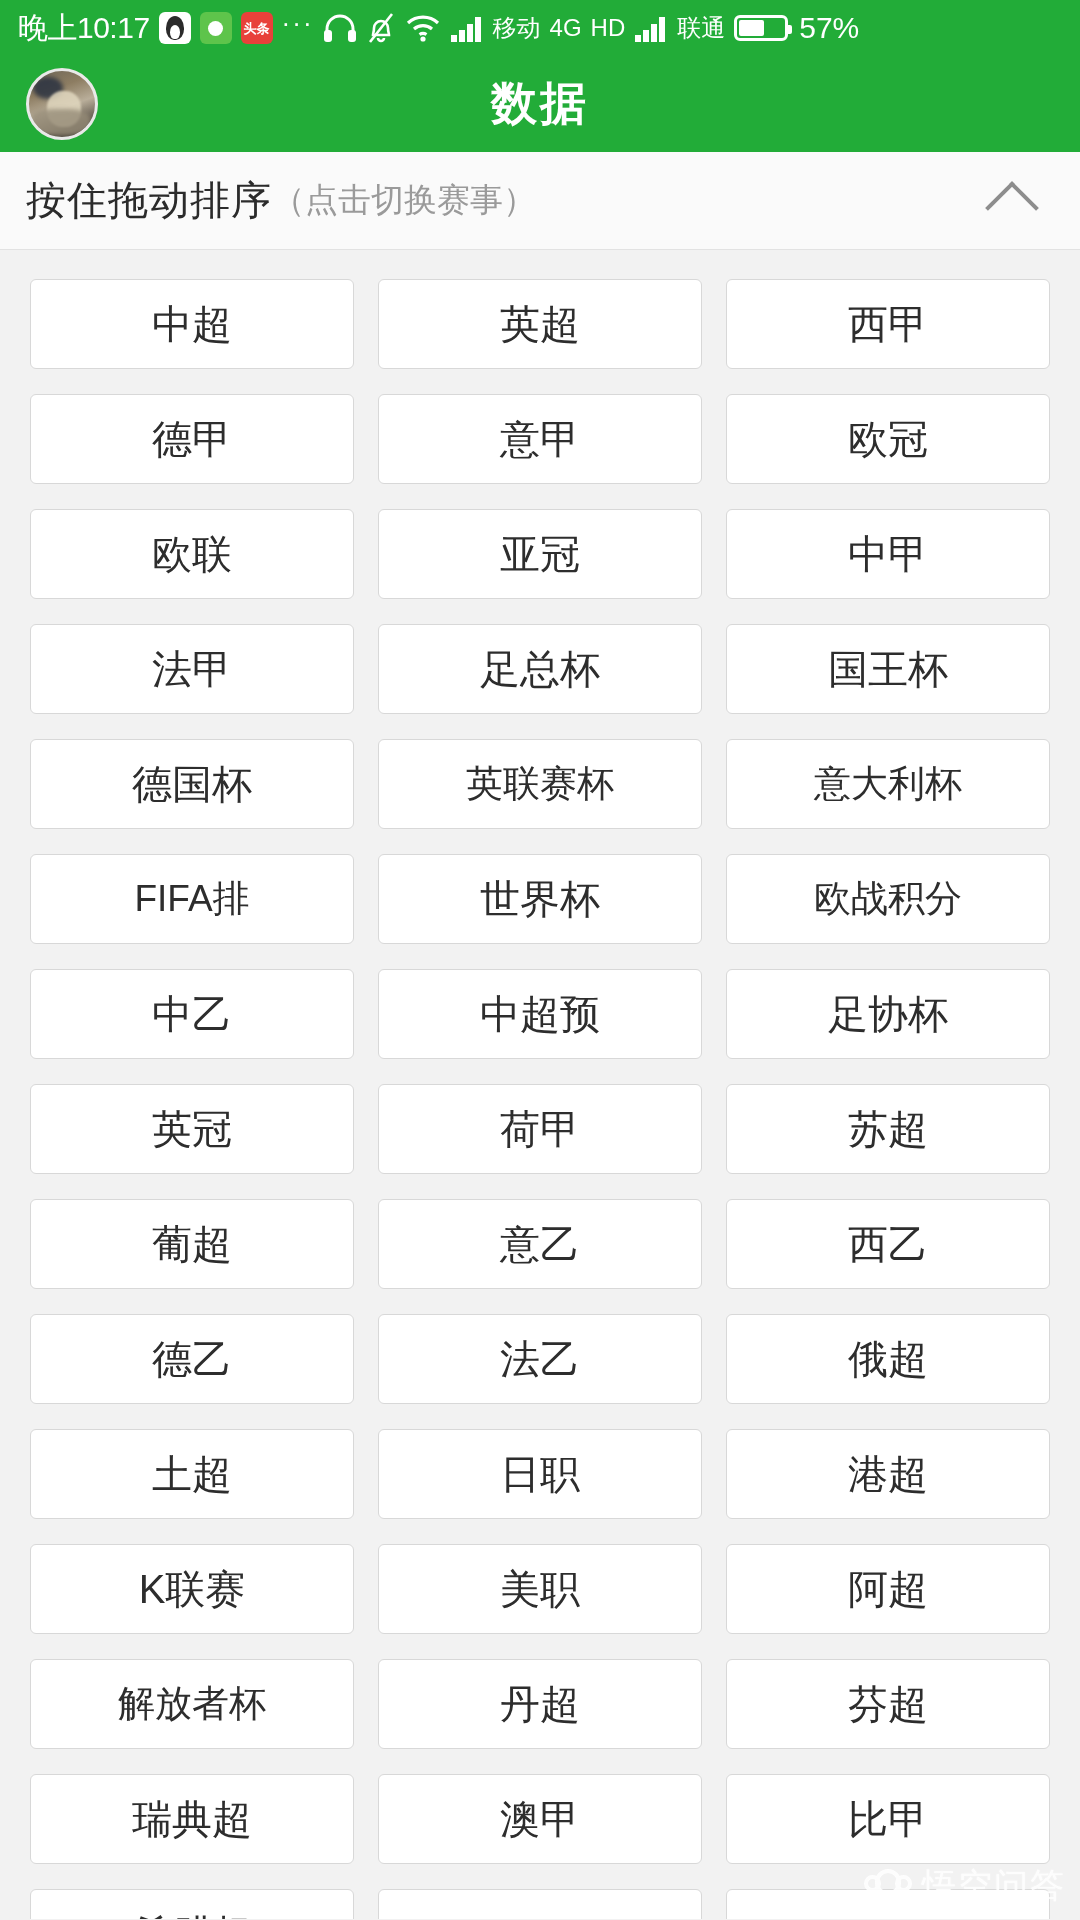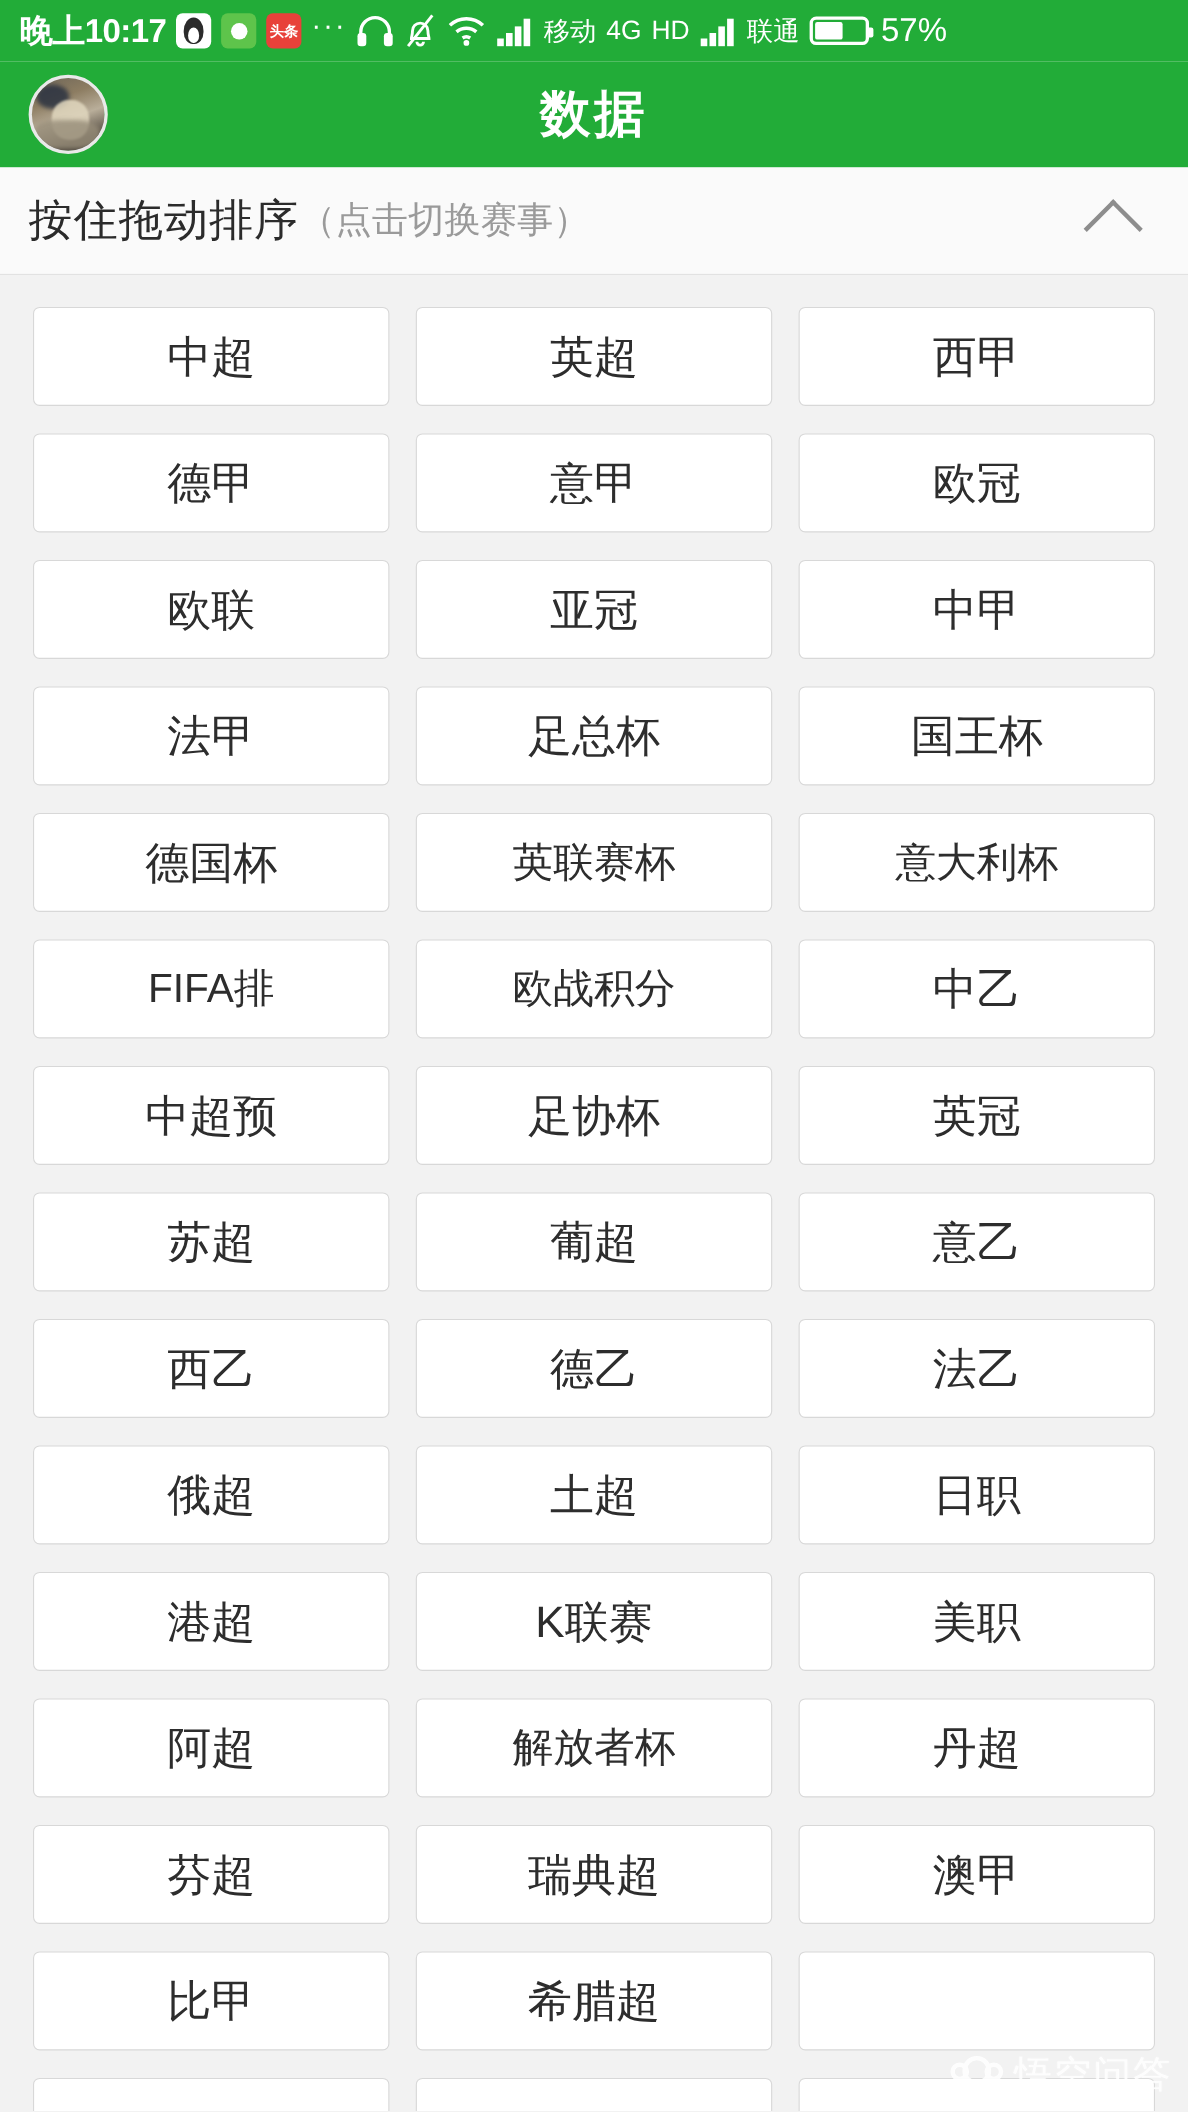--- a/index.html
+++ b/index.html
@@ -16,21 +16,21 @@
     height: 56px;
     background: #22ac38;
     display: flex;
     align-items: center;
     padding: 0 16px 0 18px;
     gap: 9px;
     color: #ffffff;
   }
   .status-time {
     font-size: 30px;
-    font-weight: 700;
+    font-weight: 400;
     letter-spacing: -0.5px;
     white-space: nowrap;
   }
   .app-badge {
     width: 32px; height: 32px;
     border-radius: 6px;
     display: flex; align-items: center; justify-content: center;
     font-size: 15px; line-height: 1;
     overflow: hidden;
     flex: 0 0 auto;
@@ -315,25 +315,27 @@
       <div class="tile">欧联</div>
       <div class="tile">亚冠</div>
       <div class="tile">中甲</div>
       <div class="tile">法甲</div>
       <div class="tile">足总杯</div>
       <div class="tile">国王杯</div>
       <div class="tile">德国杯</div>
       <div class="tile long">英联赛杯</div>
       <div class="tile long">意大利杯</div>
       <div class="tile long">FIFA排</div>
+      <div class="tile">世界杯</div>
       <div class="tile long">欧战积分</div>
       <div class="tile">中乙</div>
       <div class="tile">中超预</div>
       <div class="tile">足协杯</div>
       <div class="tile">英冠</div>
+      <div class="tile">荷甲</div>
       <div class="tile">苏超</div>
       <div class="tile">葡超</div>
       <div class="tile">意乙</div>
       <div class="tile">西乙</div>
       <div class="tile">德乙</div>
       <div class="tile">法乙</div>
       <div class="tile">俄超</div>
       <div class="tile">土超</div>
       <div class="tile">日职</div>
       <div class="tile">港超</div>

